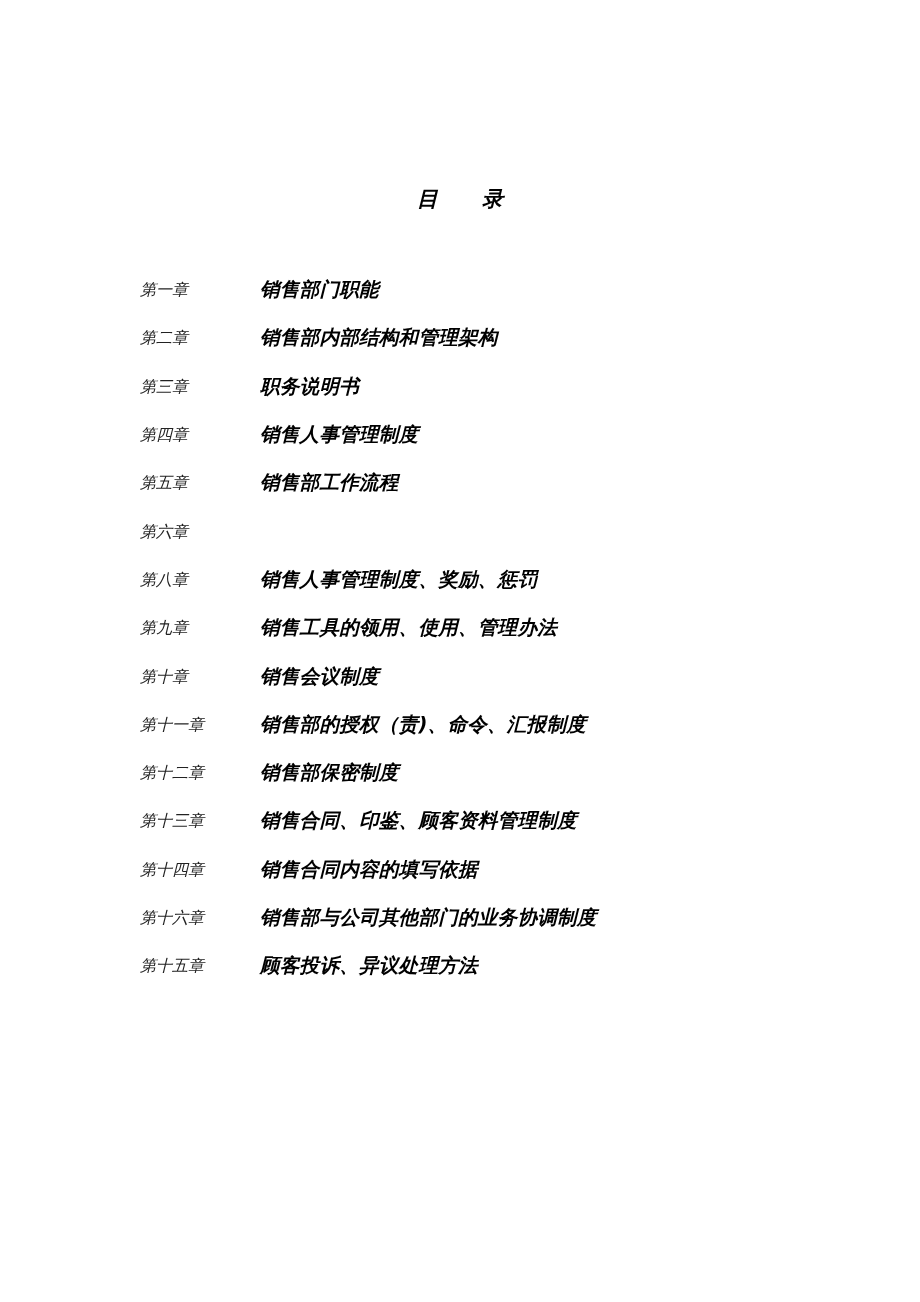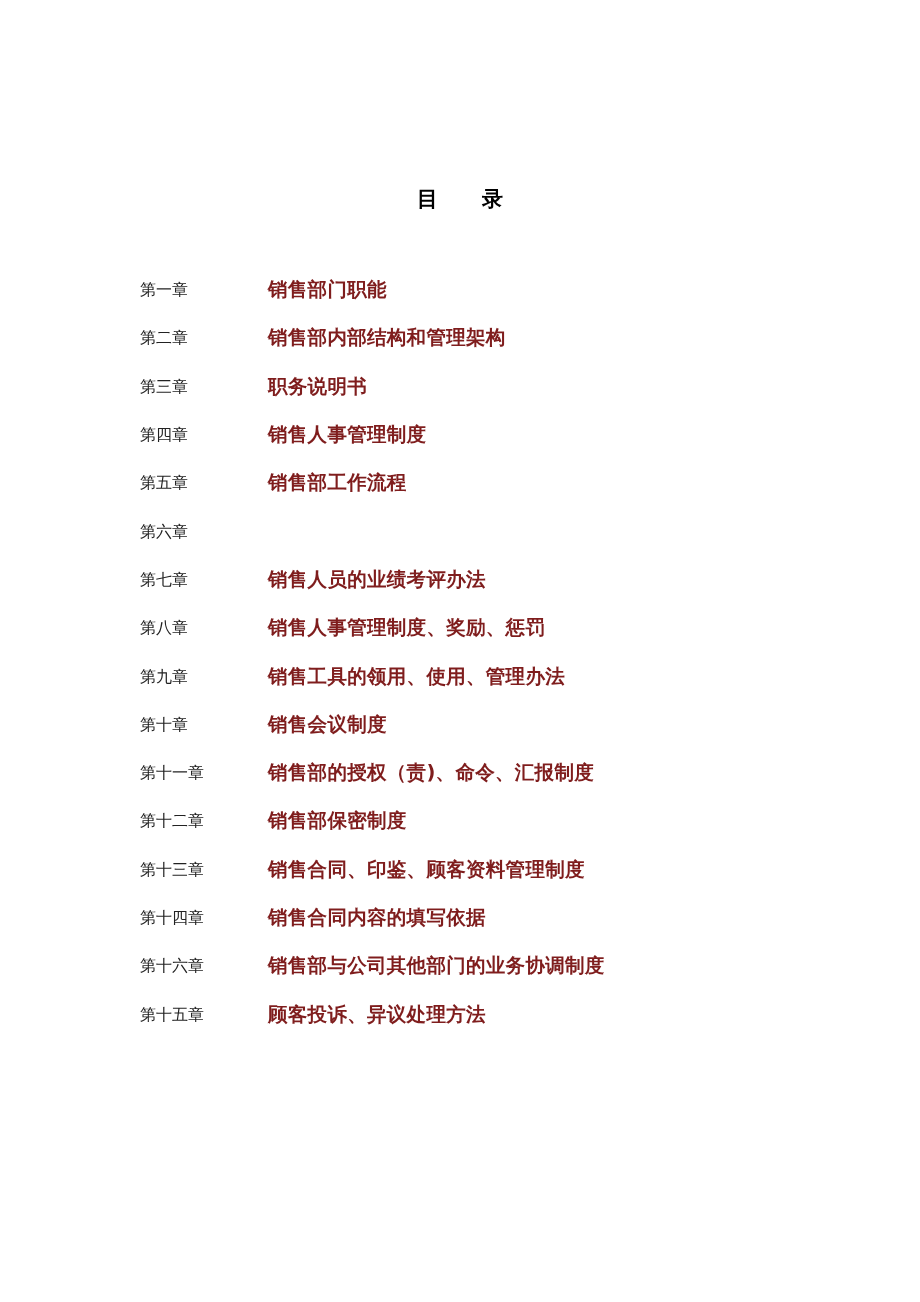--- a/index.html
+++ b/index.html
@@ -15,20 +15,21 @@
       font-family: "DejaVu Serif", "Liberation Serif", serif;
       color: #000000;
     }
     .page {
       position: absolute;
       left: 0;
       top: 0;
       width: 920px;
       height: 1302px;
       background: #ffffff;
+      font-style: italic;
     }
     .toc-title {
       position: absolute;
       top: 184px;
       left: 0;
       width: 920px;
       text-align: center;
       font-family: "DejaVu Sans", "Liberation Sans", sans-serif;
       font-weight: bold;
       font-size: 21px;
@@ -59,23 +60,22 @@
       font-size: 16px;
       line-height: 34px;
       color: #222222;
       font-weight: normal;
     }
     .chapter-title {
       font-family: "DejaVu Sans", "Liberation Sans", sans-serif;
       font-weight: bold;
       font-size: 19.5px;
       line-height: 34px;
-      color: #7f1d1d;
+      color: #000000;
       letter-spacing: 0.3px;
-      margin-left: 8px;
     }
   </style>
 </head>
 <body>
 
 <div class="page">
   <div class="toc-title">
     <span class="t1">目</span><span class="gap"></span><span class="t2">录</span>
   </div>
 
@@ -95,24 +95,20 @@
     <li class="toc-item">
       <span class="chapter-num">第四章</span>
       <span class="chapter-title">销售人事管理制度</span>
     </li>
     <li class="toc-item">
       <span class="chapter-num">第五章</span>
       <span class="chapter-title">销售部工作流程</span>
     </li>
     <li class="toc-item">
       <span class="chapter-num">第六章</span>
-    </li>
-    <li class="toc-item">
-      <span class="chapter-num">第七章</span>
-      <span class="chapter-title">销售人员的业绩考评办法</span>
     </li>
     <li class="toc-item">
       <span class="chapter-num">第八章</span>
       <span class="chapter-title">销售人事管理制度、奖励、惩罚</span>
     </li>
     <li class="toc-item">
       <span class="chapter-num">第九章</span>
       <span class="chapter-title">销售工具的领用、使用、管理办法</span>
     </li>
     <li class="toc-item">

